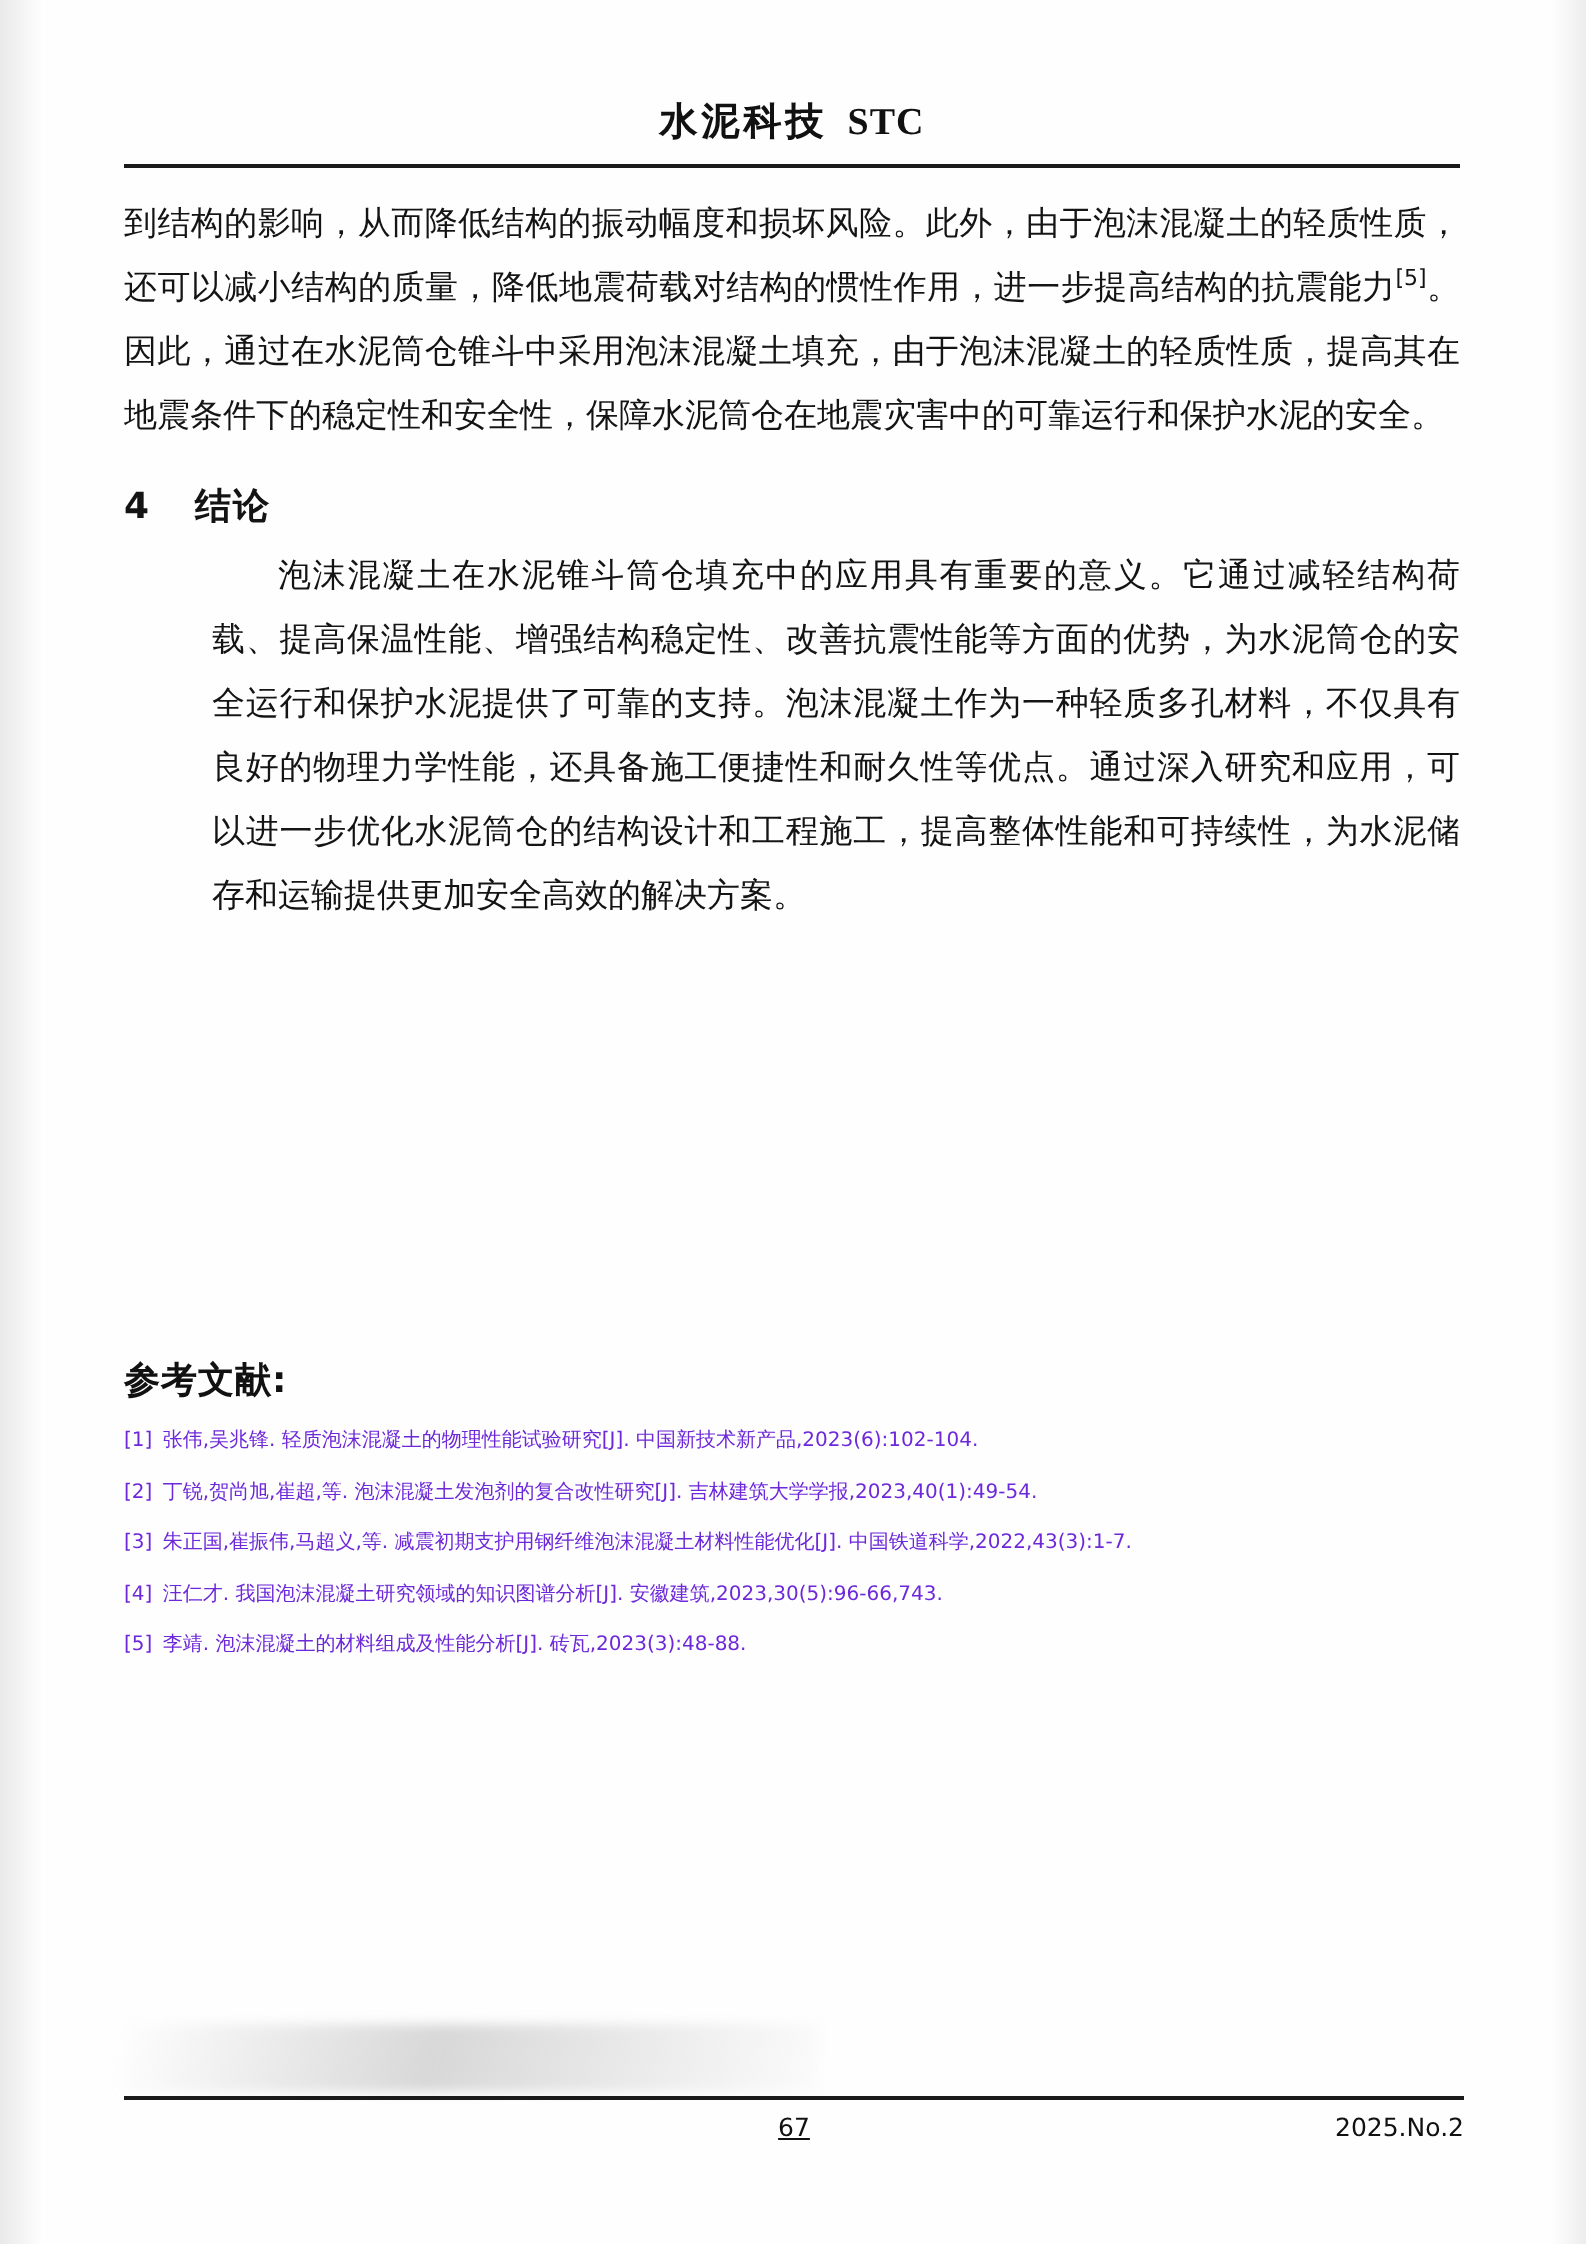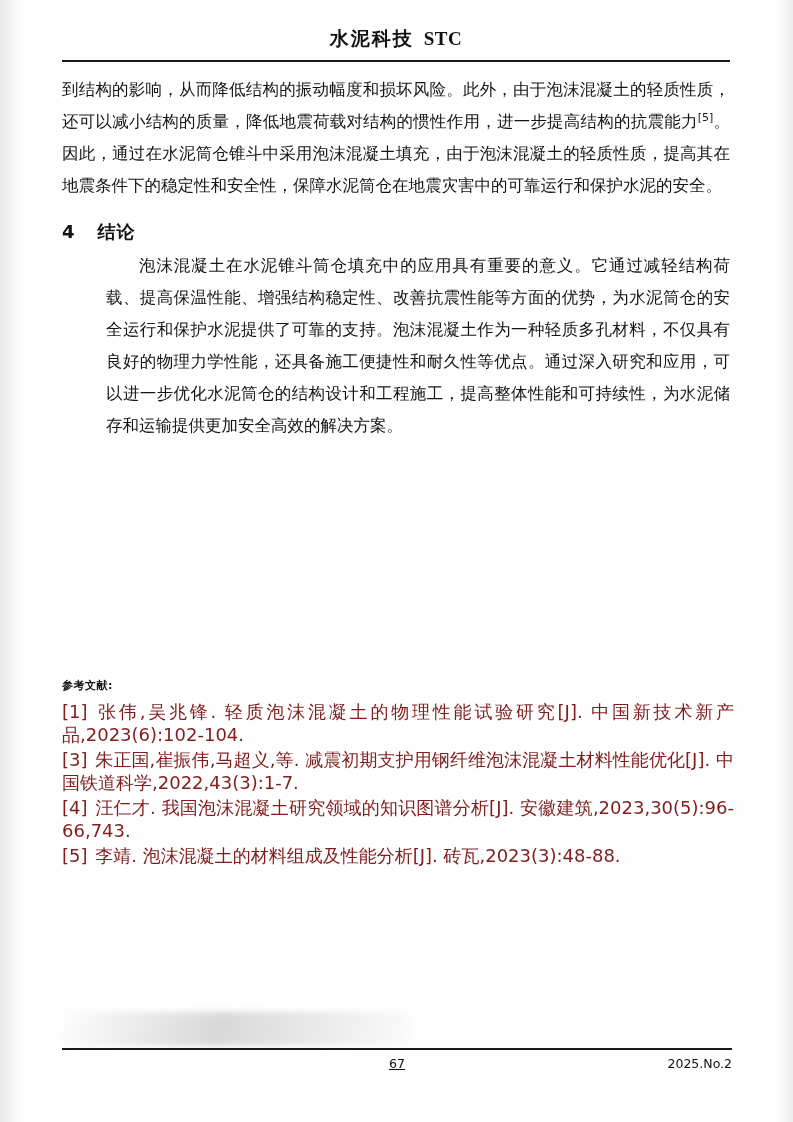--- a/index.html
+++ b/index.html
@@ -43,21 +43,21 @@
   .content {
     position: absolute;
     left: 62px;
     top: 0;
     width: 668px;
   }
 
   
   .runhead {
     text-align: center;
-    padding-top: 26px;
+    padding-top: 48px;
     font-size: 19px;
     letter-spacing: 1px;
     font-weight: bold;
     font-family: "DejaVu Serif", serif;
   }
   .runhead .cn {
     font-family: "DejaVu Sans", sans-serif;
     font-weight: bold;
     font-size: 19px;
     letter-spacing: 2px;
@@ -119,29 +119,29 @@
   
   .refs {
     position: absolute;
     left: 62px;
     top: 678px;
     width: 672px;
   }
   .refs-title {
     font-family: "DejaVu Sans", sans-serif;
     font-weight: bold;
-    font-size: 11px;
+    font-size: 18px;
     margin-bottom: 8px;
     letter-spacing: 0.5px;
   }
   .ref-item {
     font-family: "DejaVu Sans", sans-serif;
-    font-size: 18px;
+    font-size: 10px;
     line-height: 22.5px;
-    color: #7f1d1d;
+    color: #6d28d9;
     margin-bottom: 3px;
     text-align: justify;
     text-justify: inter-ideograph;
   }
   .ref-item .lbl {
     margin-right: 2px;
   }
 
   
   .footer-rule {
@@ -211,20 +211,24 @@
   </div>
 
   <div class="refs">
     <div class="refs-title">参考文献:</div>
 
     <div class="ref-item">
       <span class="lbl">[1]</span>
       <span>张伟,吴兆锋. 轻质泡沫混凝土的物理性能试验研究[J]. 中国新技术新产品,2023(6):102-104.</span>
     </div>
     <div class="ref-item">
+      <span class="lbl">[2]</span>
+      <span>丁锐,贺尚旭,崔超,等. 泡沫混凝土发泡剂的复合改性研究[J]. 吉林建筑大学学报,2023,40(1):49-54.</span>
+    </div>
+    <div class="ref-item">
       <span class="lbl">[3]</span>
       <span>朱正国,崔振伟,马超义,等. 减震初期支护用钢纤维泡沫混凝土材料性能优化[J]. 中国铁道科学,2022,43(3):1-7.</span>
     </div>
     <div class="ref-item">
       <span class="lbl">[4]</span>
       <span>汪仁才. 我国泡沫混凝土研究领域的知识图谱分析[J]. 安徽建筑,2023,30(5):96-66,743.</span>
     </div>
     <div class="ref-item">
       <span class="lbl">[5]</span>
       <span>李靖. 泡沫混凝土的材料组成及性能分析[J]. 砖瓦,2023(3):48-88.</span>

